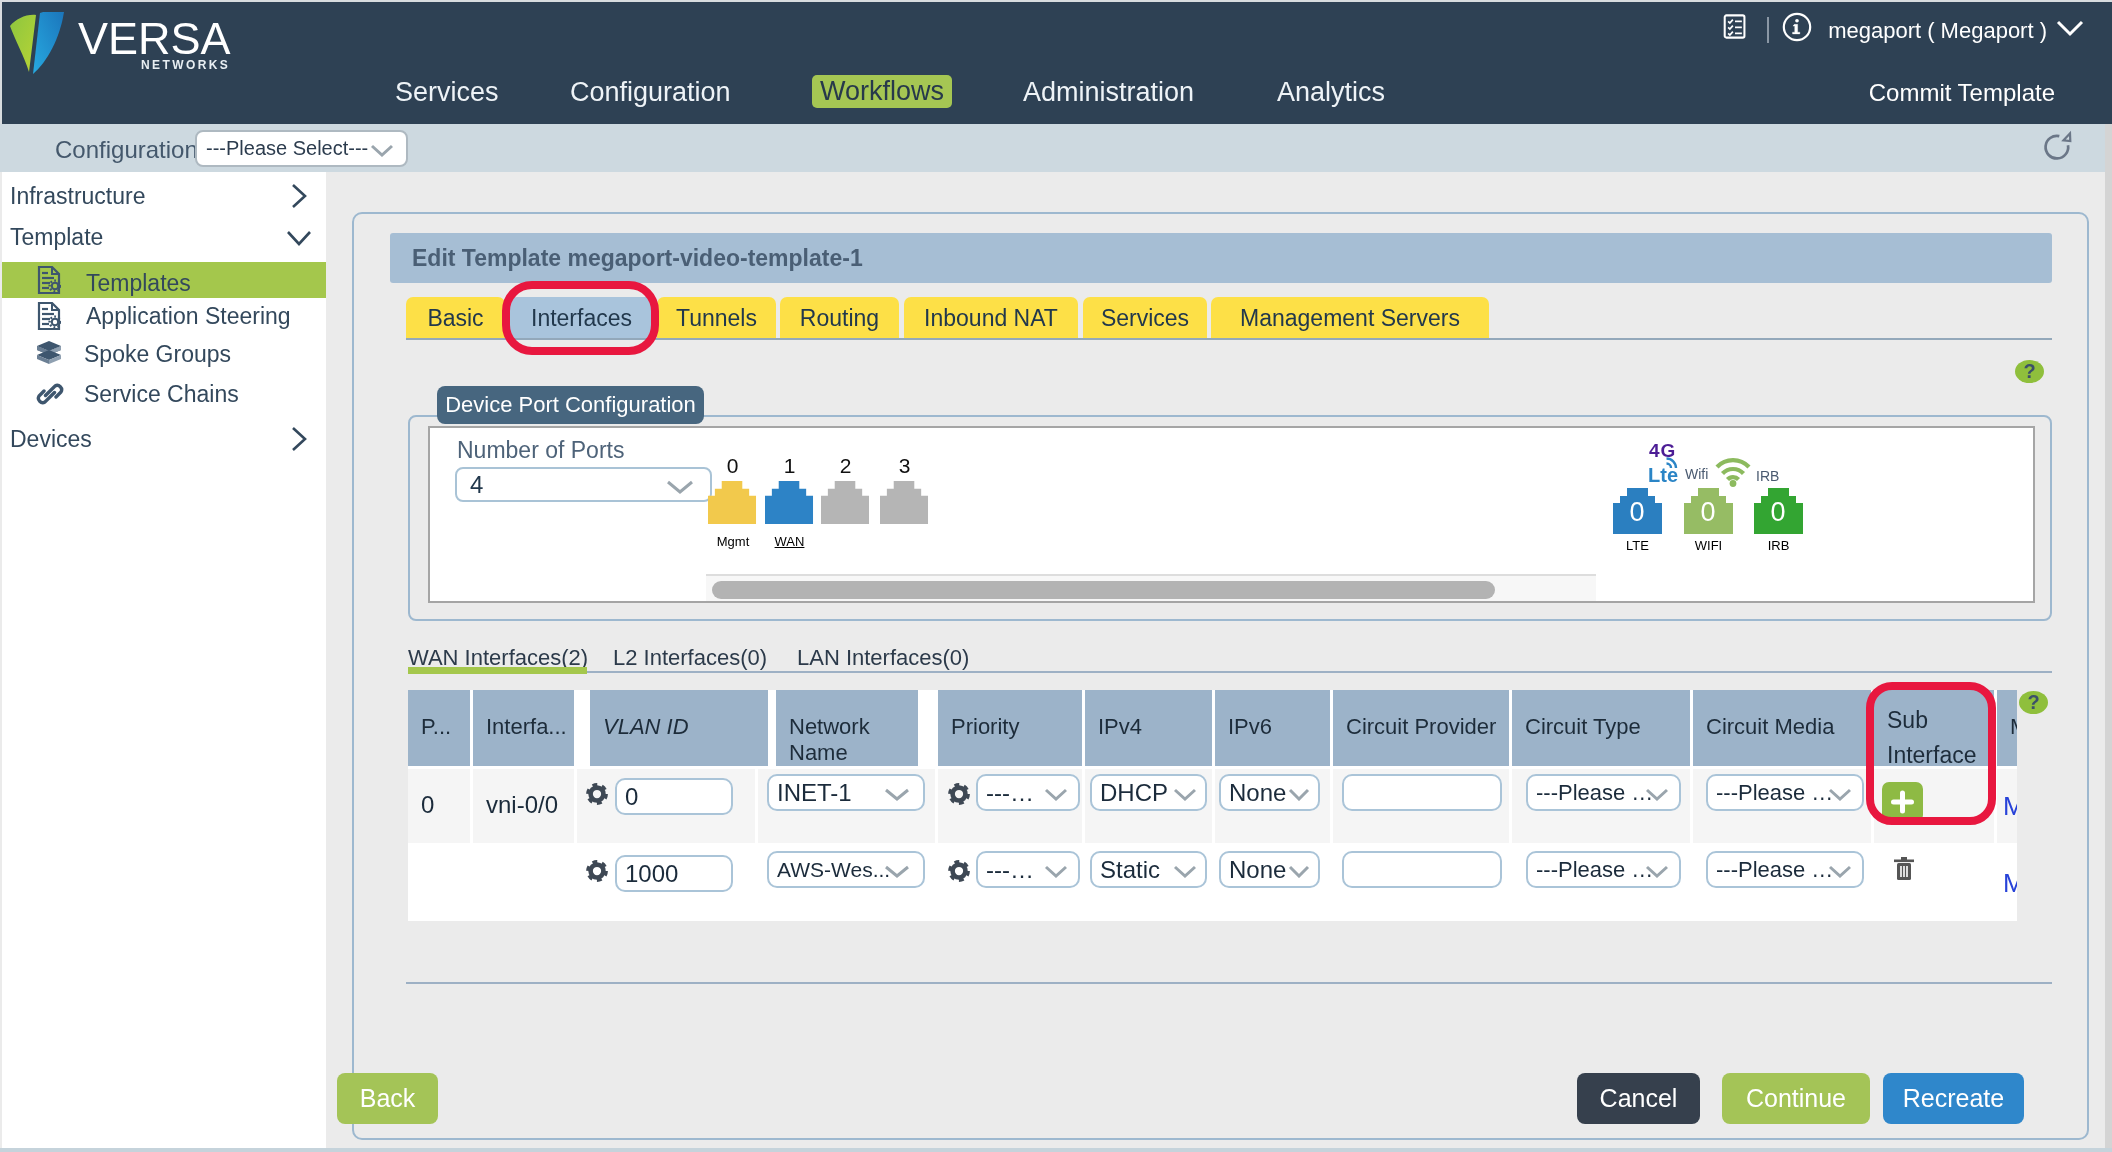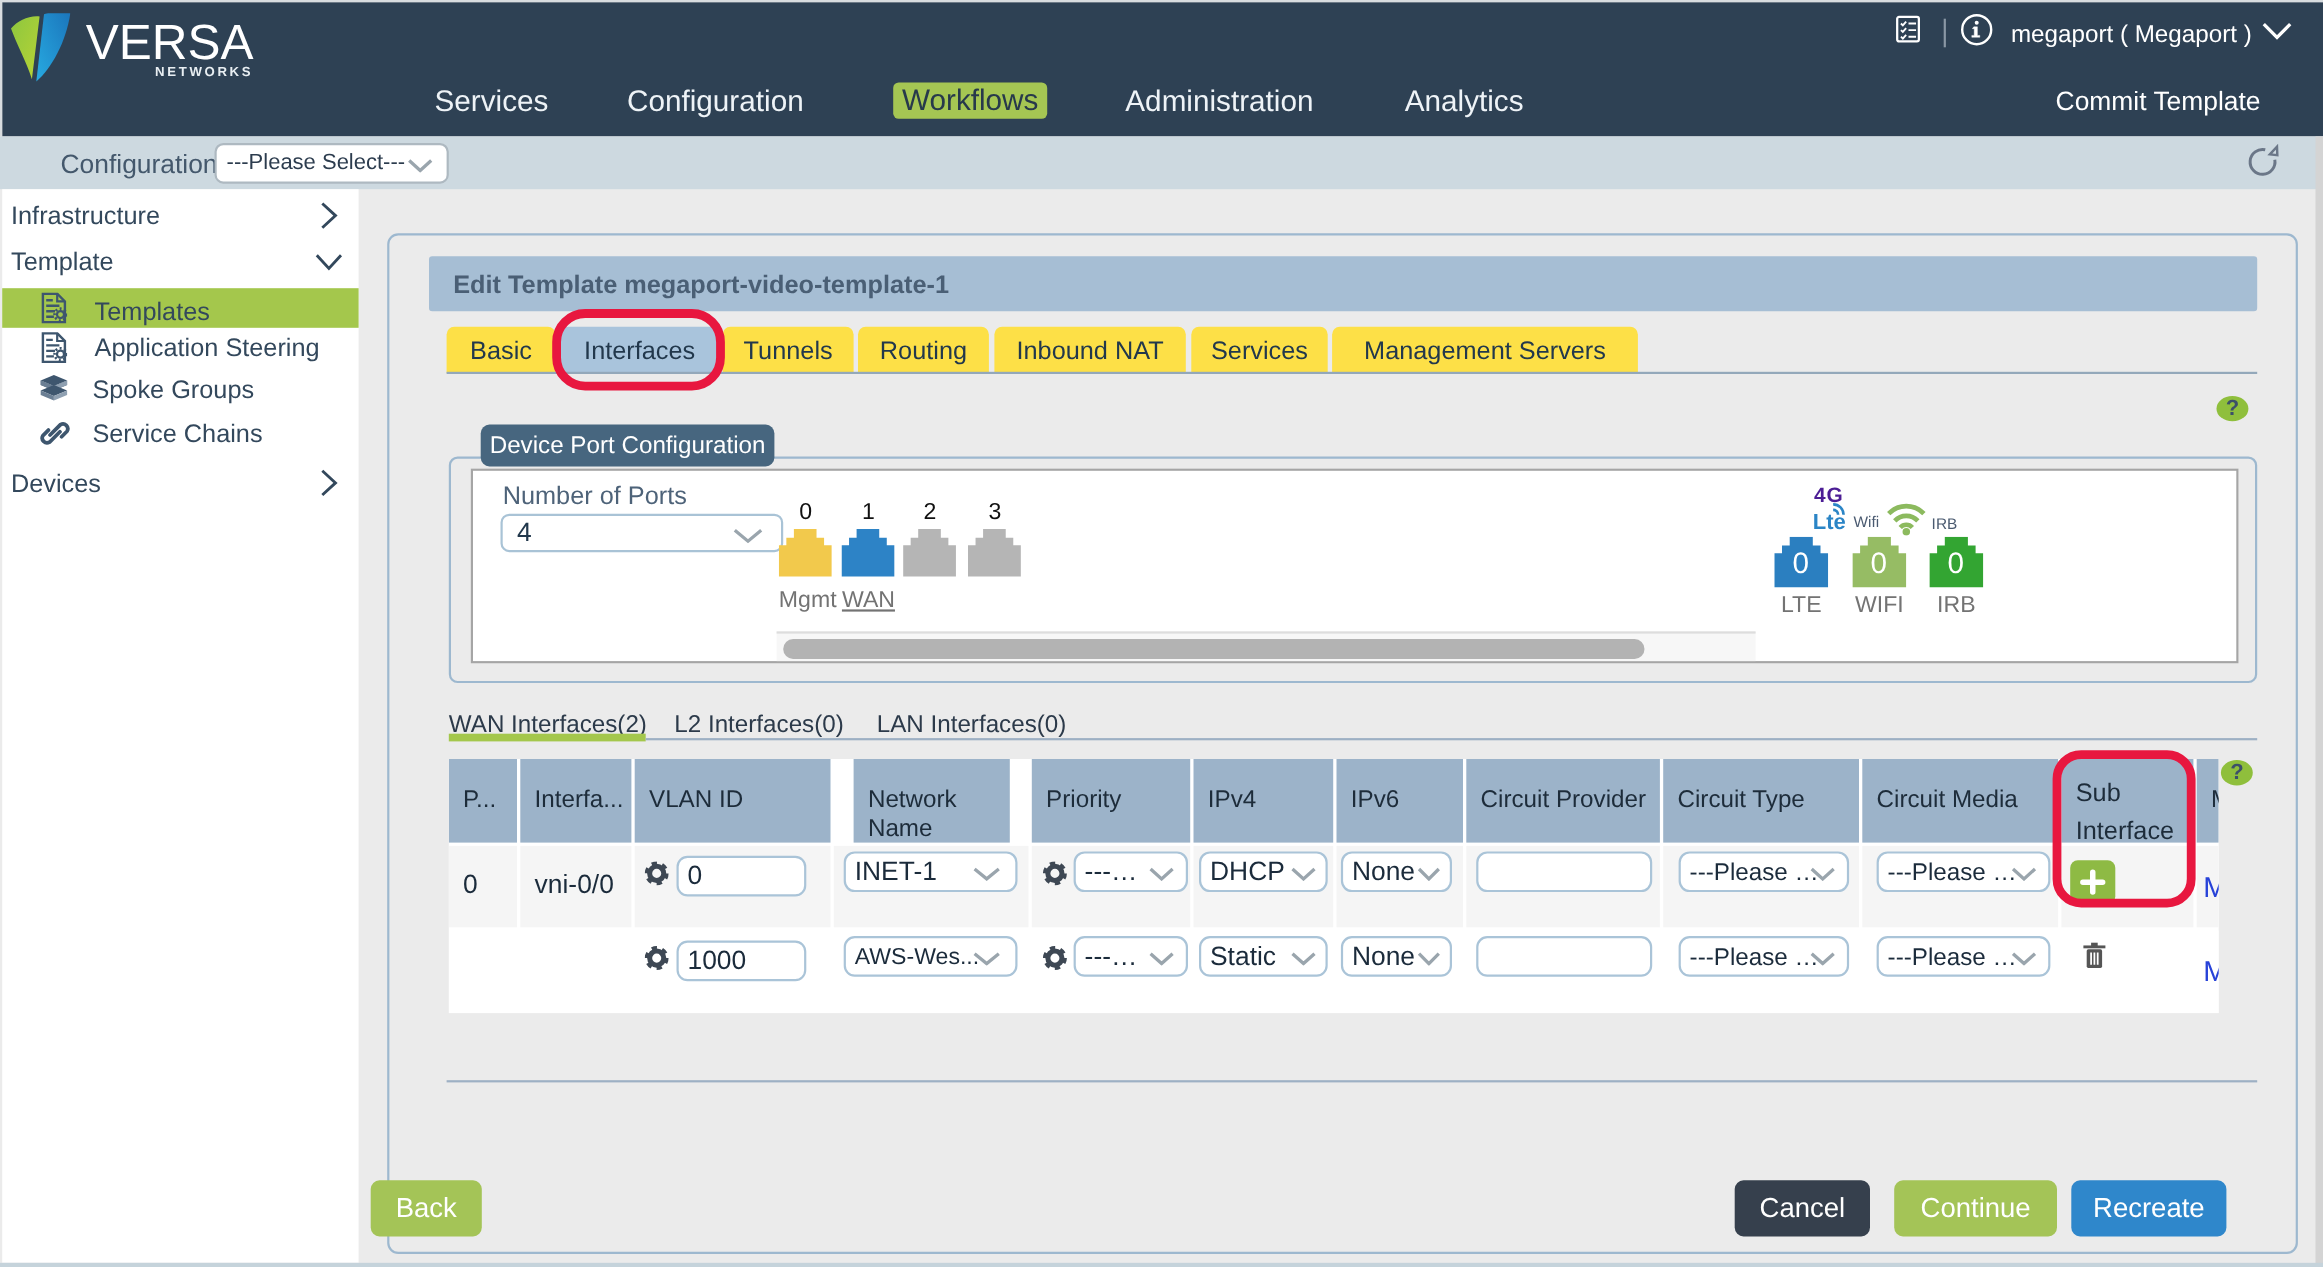--- a/index.html
+++ b/index.html
@@ -44,21 +44,21 @@
 
   
   .dpcbox { left:408px; top:415px; width:1644px; height:206px; border:2px solid #9db8cf; border-radius:8px; }
   .dpcpill { left:437px; top:386px; width:267px; height:38px; background:#47667f; border-radius:8px;
              color:#fff; font-size:22px; text-align:center; line-height:38px; white-space:nowrap; }
   .whitebox { left:428px; top:426px; width:1607px; height:177px; background:#fff; border:2px solid #a5a5a5; }
   .noplabel { left:457px; top:437px; font-size:23px; color:#4e6379; }
   .nopselect { left:455px; top:467px; width:257px; height:35px; background:#fff; border:2px solid #a9c3d6; border-radius:8px;
                font-size:24px; color:#22384c; line-height:31px; padding-left:13px; }
   .portnum { position:absolute; top:454px; width:49px; text-align:center; font-size:21px; color:#111; }
-  .portlbl { position:absolute; top:534px; font-size:21px; color:#737373; }
+  .portlbl { position:absolute; top:534px; font-size:13px; color:#000000; }
   .scrolltrack { left:706px; top:574px; width:890px; height:27px; background:#f7f7f7; border-top:2px solid #ddd; }
   .scrollthumb { left:712px; top:581px; width:783px; height:18px; background:#b3b3b3; border-radius:9px; }
 
   
   .wantab { position:absolute; top:645px; font-size:22px; color:#2c3a4a; }
   .wangreen { left:408px; top:667px; width:179px; height:7px; background:#a4c74c; }
   .wanline { left:587px; top:671px; width:1465px; height:2px; background:#9db0c4; }
 
   
   .tablewrap { left:408px; top:690px; width:1609px; height:231px; background:#fff; }
@@ -291,21 +291,21 @@
   <div class="abs wanline"></div>
 
   <div class="abs tablewrap" id="tbl" style="overflow:hidden;">
 
     <div class="hcell" style="left:0; width:62px;">
         <span class="htext">P...</span>
       </div>
     <div class="hcell" style="left:65px; width:101px;">
         <span class="htext">Interfa...</span>
       </div>
-    <div class="hcell" style="left:169px; width:178px;">
+    <div class="hcell" style="left:182px; width:178px;font-style:italic;">
         <span class="htext">VLAN ID</span>
       </div>
     <div class="hcell" style="left:368px; width:142px;padding-left:20px;">
         <span class="htext">Network Name</span>
       </div>
     <div class="hcell" style="left:530px; width:144px;">
         <span class="htext">Priority</span>
       </div>
     <div class="hcell" style="left:677px; width:127px;">
         <span class="htext">IPv4</span>

